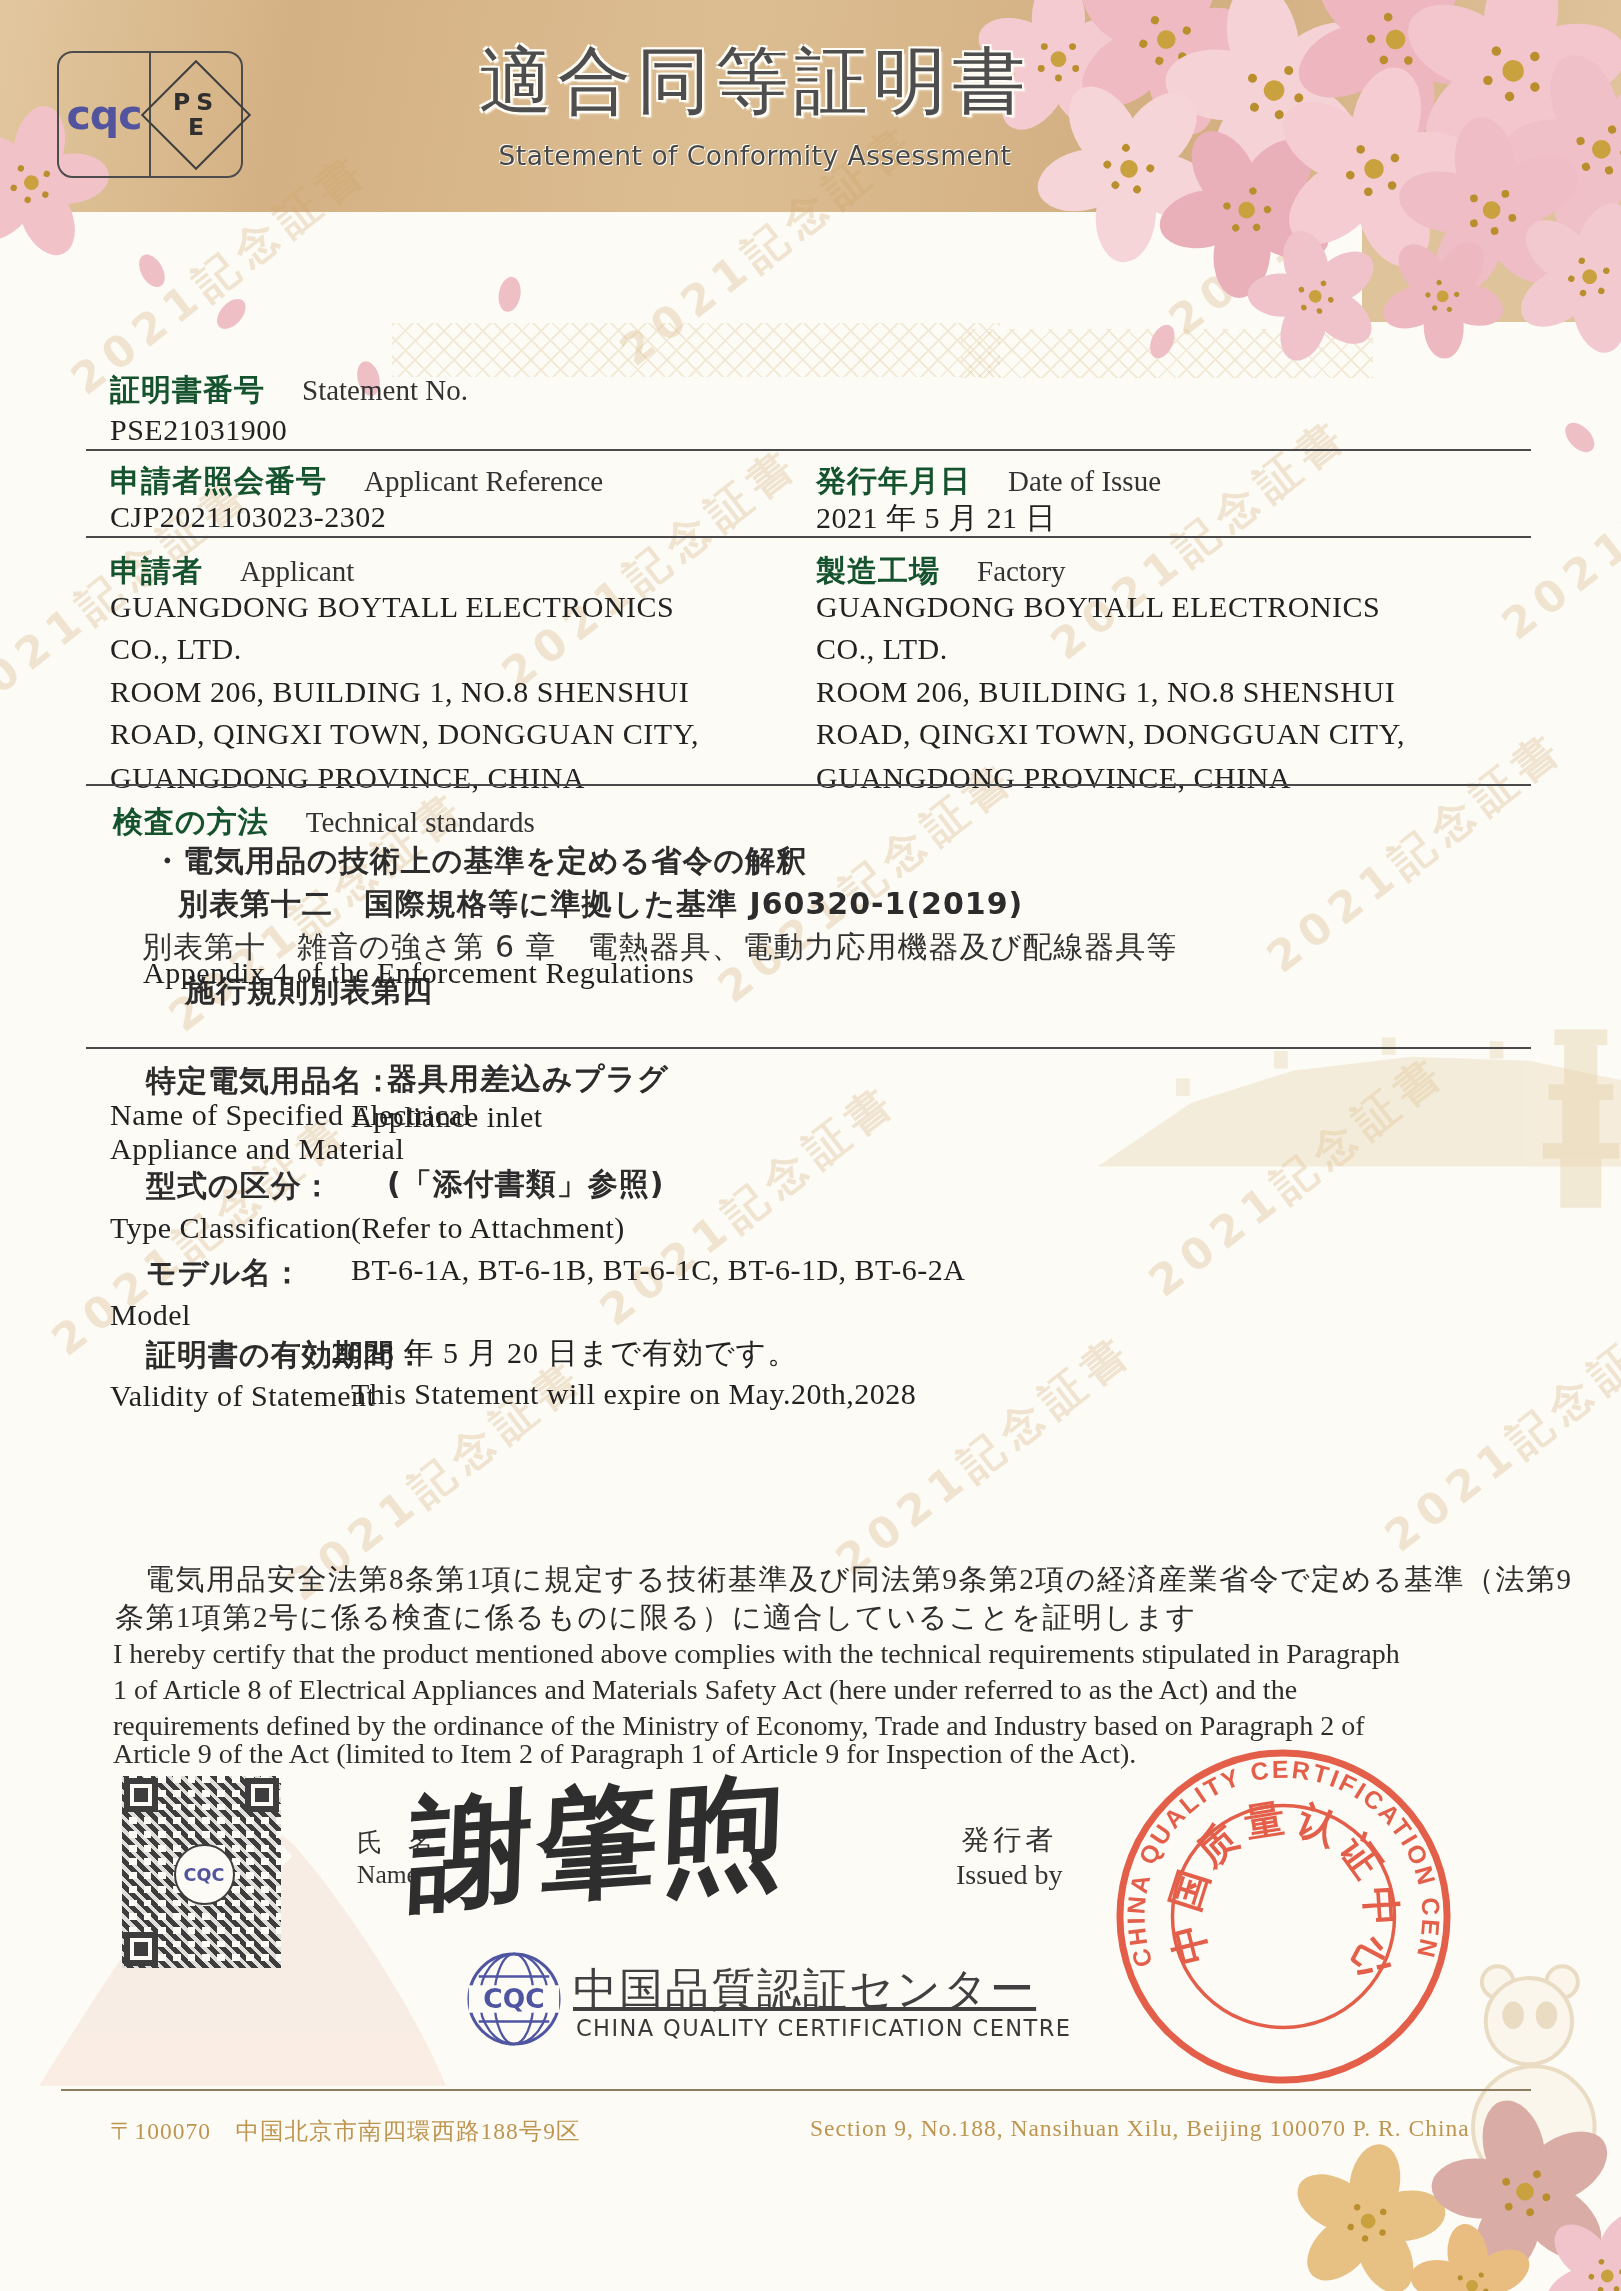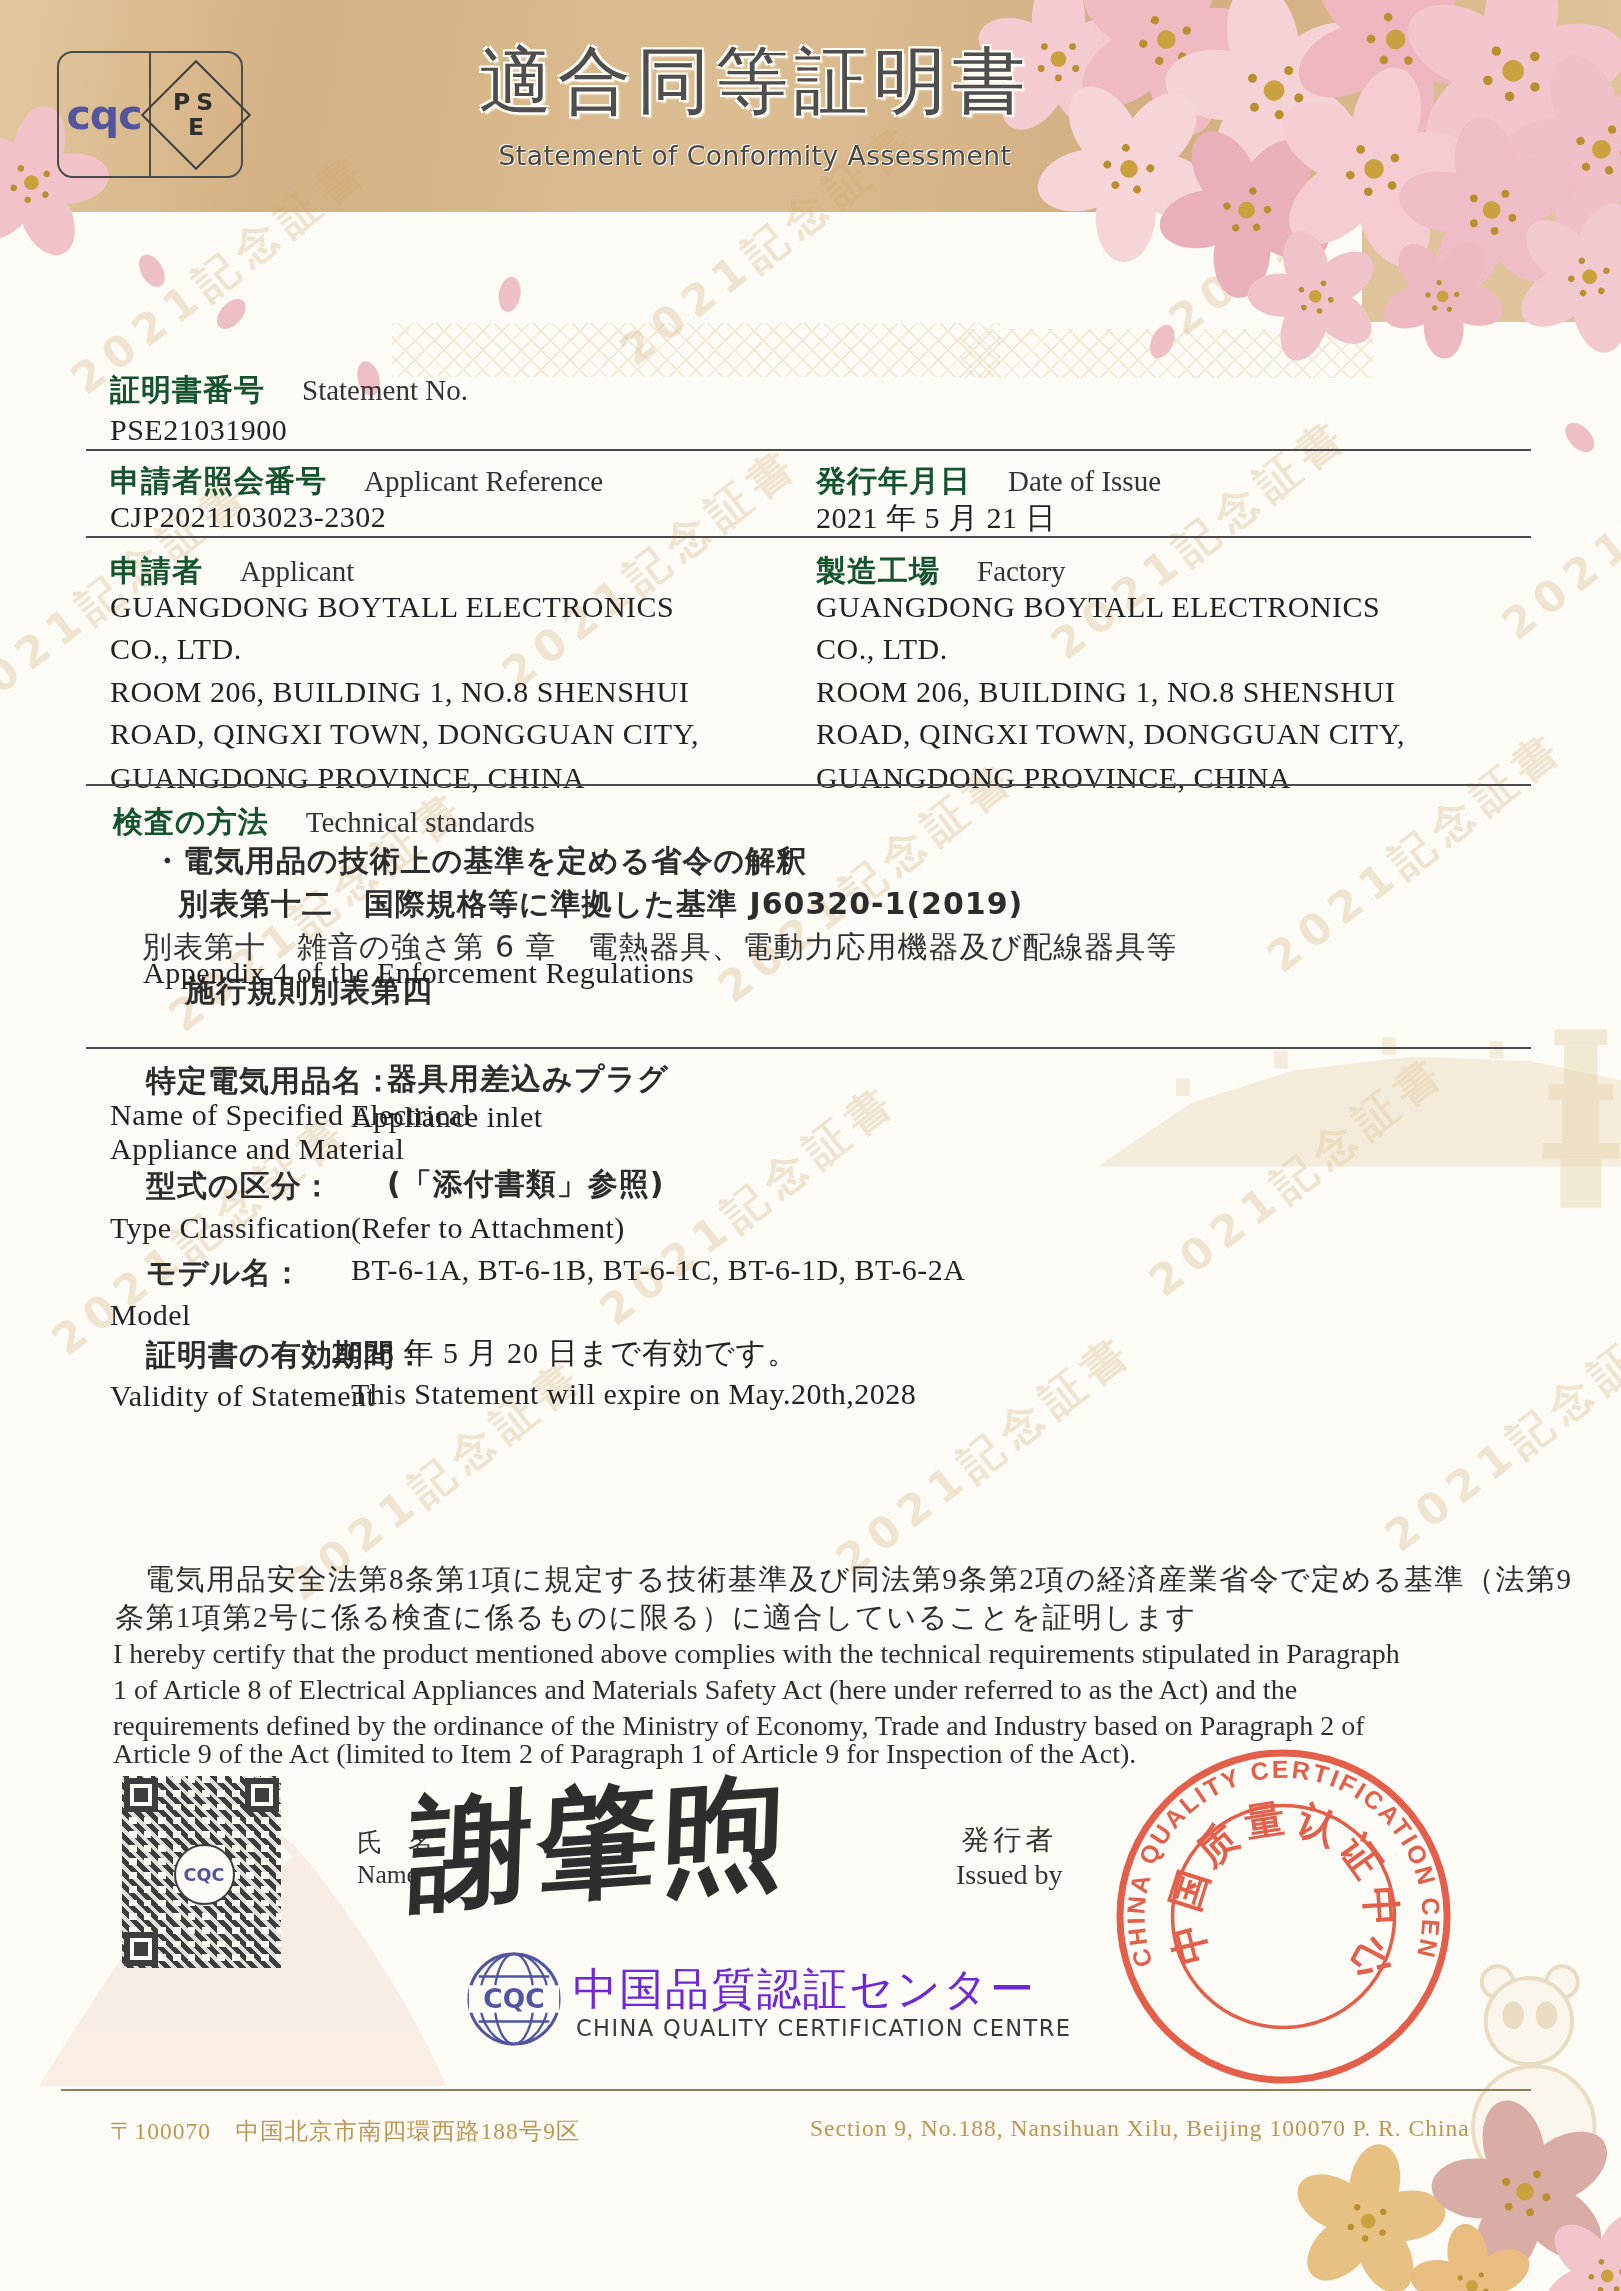--- a/index.html
+++ b/index.html
@@ -36,21 +36,21 @@
   .valjp{position:absolute;font:30px "Liberation Serif",serif;color:#222;letter-spacing:1px;z-index:3;white-space:nowrap;}
   .stdjp{position:absolute;font:600 30px "DejaVu Sans",sans-serif;color:#2c2c2c;letter-spacing:1px;z-index:3;white-space:nowrap;margin-left:36px;}
   .stdjp2{position:absolute;font:500 30px "DejaVu Sans",sans-serif;color:#323232;letter-spacing:1px;z-index:3;white-space:nowrap;}
   .decjp{position:absolute;font:29px "Liberation Serif",serif;color:#2e2e2e;letter-spacing:1.5px;z-index:3;white-space:nowrap;}
   .decen{position:absolute;font:28px "Liberation Serif",serif;color:#2e2e2e;z-index:3;white-space:nowrap;}
   .rule{position:absolute;left:86px;width:1445px;height:2px;background:#4a4a4a;z-index:3;}
   
   .sig{position:absolute;left:410px;top:1762px;font:700 122px "Liberation Serif",serif;color:#2e2e2e;
     transform:rotate(-4deg) skewX(-6deg);letter-spacing:3.9px;z-index:3;white-space:nowrap;}
   .small-label{font:25.5px "Liberation Serif",serif;color:#333;}
-  .org-jp{position:absolute;left:573px;top:1960px;font:44px "Liberation Serif",serif;color:#6d28d9;letter-spacing:2px;z-index:3;white-space:nowrap;}
+  .org-jp{position:absolute;left:573px;top:1960px;font:44px "Liberation Serif",serif;color:#404040;letter-spacing:2px;z-index:3;white-space:nowrap;text-decoration:underline;}
   .org-en{position:absolute;left:576px;top:2015px;font:22.5px "DejaVu Sans",sans-serif;color:#3a3a3a;letter-spacing:1.4px;z-index:3;white-space:nowrap;}
   
   .qr{position:absolute;left:122px;top:1776px;width:159px;height:192px;background:
       repeating-linear-gradient(45deg,rgba(252,251,246,.85) 0 3.9px,transparent 3.9px 8.8px),
       repeating-linear-gradient(0deg,#3d3d3d 0 6.9px,transparent 6.9px 13.7px),
       repeating-linear-gradient(90deg,#3d3d3d 0 6.9px,transparent 6.9px 14.7px);
       background-color:#fcfbf6;z-index:3;}
   .finder{position:absolute;width:21.6px;height:21.6px;border:6.9px solid #3d3d3d;background:#fcfbf6;}
   .finder::after{content:"";position:absolute;left:3.9px;top:3.9px;width:13.7px;height:13.7px;background:#3d3d3d;}
   .qr-center{position:absolute;left:50%;top:50%;width:57px;height:57px;margin:-28px 0 0 -28px;border-radius:50%;

